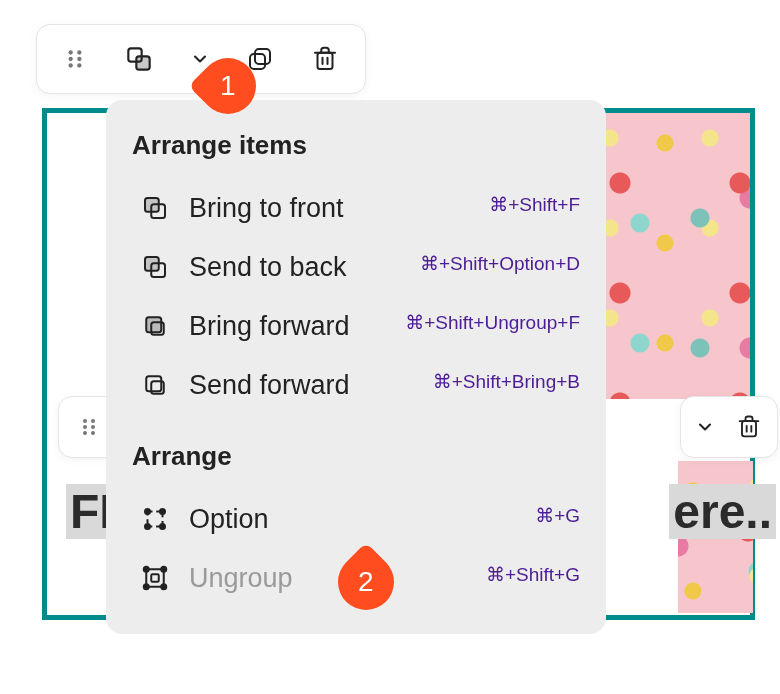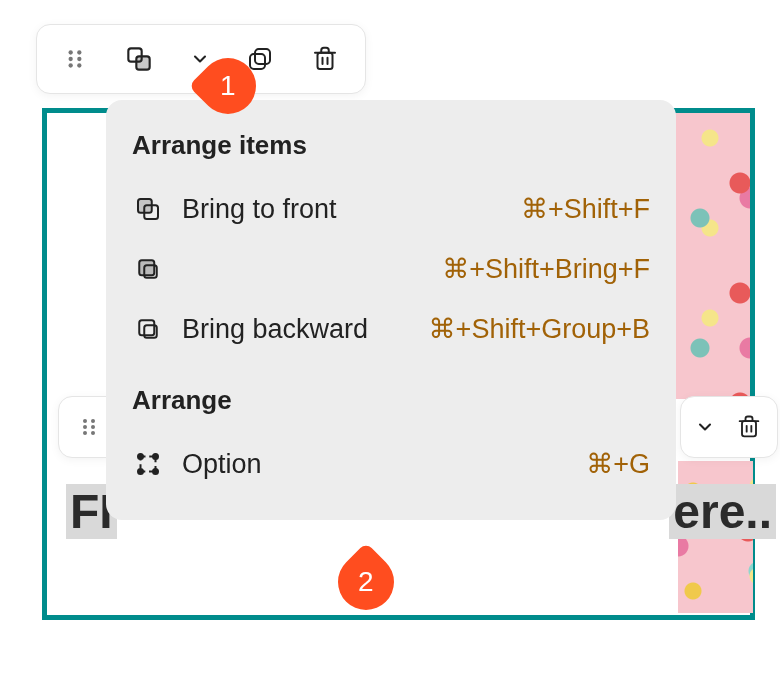--- a/index.html
+++ b/index.html
@@ -65,45 +65,45 @@
     justify-content: center;
     color: #2a2a2a;
   }
   .toolbar .btn svg { display: block; }
 
   
   .dropdown {
     position: absolute;
     left: 106px;
     top: 100px;
-    width: 570px;
+    width: 500px;
     background: #ededed;
     border-radius: 16px;
     padding: 18px 0 26px 0;
   }
   .section-title {
     font-size: 26px;
     font-weight: 700;
     color: #222;
     padding: 12px 26px 18px 26px;
   }
   .menu-item {
     display: flex;
-    align-items: center;
     padding: 14px 26px;
     gap: 18px;
     font-size: 27px;
     color: #222;
+    margin-left: 7px;
   }
   .menu-item .mi-icon { width: 32px; display:flex; justify-content:center; }
   .menu-item .mi-label { flex: 0 0 auto; }
   .menu-item .mi-shortcut {
     margin-left: auto;
-    font-size: 27px;
-    color: #a16207;
+    font-size: 19px;
+    color: #4c1d95;
   }
   .menu-item.disabled .mi-label { color: #9a9a9a; }
 
   
   .callout {
     position: absolute;
     width: 56px;
     height: 56px;
     background: #ff4d1f;
     color: #fff;
@@ -226,58 +226,83 @@
     <span class="mi-icon">
       <svg width="30" height="30" viewBox="0 0 24 24" fill="none" stroke="#222" stroke-width="1.6">
         <rect x="4" y="4" width="11" height="11" rx="2" fill="#222" fill-opacity=".2"></rect>
         <rect x="9" y="9" width="11" height="11" rx="2"></rect>
       </svg>
     </span>
     <span class="mi-label">Bring to front</span>
     <span class="mi-shortcut">⌘+Shift+F</span>
   </div>
 
+  <div class="menu-item">
+    <span class="mi-icon">
+      <svg width="30" height="30" viewBox="0 0 24 24" fill="none" stroke="#222" stroke-width="1.6">
+        <rect x="9" y="9" width="11" height="11" rx="2"></rect>
+        <rect x="4" y="4" width="11" height="11" rx="2" fill="#222" fill-opacity=".2"></rect>
+      </svg>
+    </span>
+    <span class="mi-label">Send to back</span>
+    <span class="mi-shortcut">⌘+Shift+Option+D</span>
+  </div>
 
   <div class="menu-item">
     <span class="mi-icon">
       <svg width="30" height="30" viewBox="0 0 24 24" fill="none" stroke="#222" stroke-width="1.6">
         <rect x="5" y="5" width="12" height="12" rx="2" fill="#222" fill-opacity=".25"></rect>
         <rect x="9" y="9" width="10" height="10" rx="2"></rect>
       </svg>
     </span>
-    <span class="mi-shortcut">⌘+Shift+Bring+F</span>
+    <span class="mi-label">Bring forward</span>
+    <span class="mi-shortcut">⌘+Shift+Ungroup+F</span>
   </div>
 
   <div class="menu-item">
     <span class="mi-icon">
       <svg width="30" height="30" viewBox="0 0 24 24" fill="none" stroke="#222" stroke-width="1.6">
         <rect x="9" y="9" width="10" height="10" rx="2"></rect>
         <rect x="5" y="5" width="12" height="12" rx="2"></rect>
       </svg>
     </span>
-    <span class="mi-label">Bring backward</span>
-    <span class="mi-shortcut">⌘+Shift+Group+B</span>
+    <span class="mi-label">Send forward</span>
+    <span class="mi-shortcut">⌘+Shift+Bring+B</span>
   </div>
 
   <div class="section-title" style="padding-top:26px;">Arrange</div>
 
   <div class="menu-item">
     <span class="mi-icon">
       <svg width="30" height="30" viewBox="0 0 24 24" fill="none" stroke="#222" stroke-width="1.6">
         <rect x="6" y="6" width="12" height="12" rx="1" stroke-dasharray="3 3"></rect>
         <circle cx="6" cy="6" r="2" fill="#222"></circle>
           <circle cx="18" cy="6" r="2" fill="#222"></circle>
         <circle cx="6" cy="18" r="2" fill="#222"></circle>
           <circle cx="18" cy="18" r="2" fill="#222"></circle>
       </svg>
     </span>
     <span class="mi-label">Option</span>
     <span class="mi-shortcut">⌘+G</span>
   </div>
 
+  <div class="menu-item disabled">
+    <span class="mi-icon">
+      <svg width="30" height="30" viewBox="0 0 24 24" fill="none" stroke="#222" stroke-width="1.6">
+        <rect x="5" y="5" width="14" height="14" rx="1"></rect>
+        <rect x="9" y="9" width="6" height="6" rx="1"></rect>
+        <circle cx="5" cy="5" r="2" fill="#222"></circle>
+          <circle cx="19" cy="5" r="2" fill="#222"></circle>
+        <circle cx="5" cy="19" r="2" fill="#222"></circle>
+          <circle cx="19" cy="19" r="2" fill="#222"></circle>
+      </svg>
+    </span>
+    <span class="mi-label">Ungroup</span>
+    <span class="mi-shortcut">⌘+Shift+G</span>
+  </div>
 </div>
 
 <div class="callout c1">
     <span>1</span>
   </div>
 <div class="callout c2">
     <span>2</span>
   </div>
 
 </body></html>

